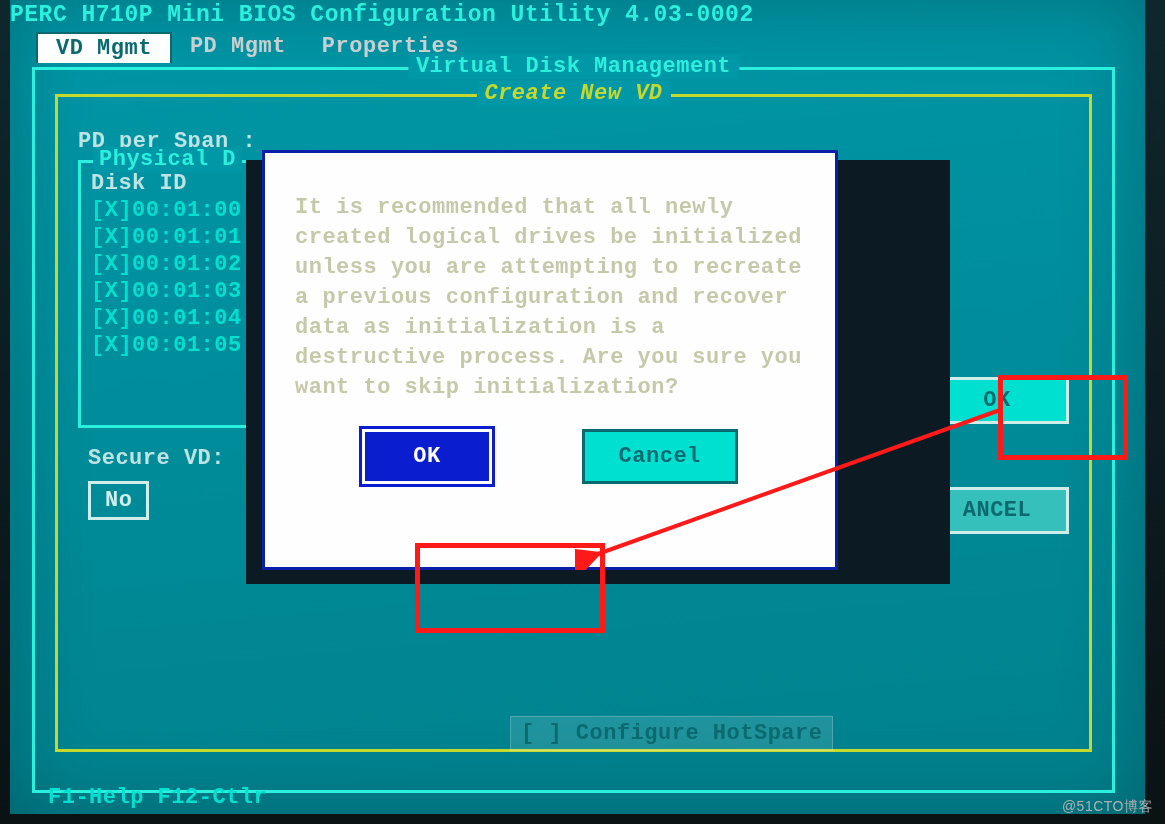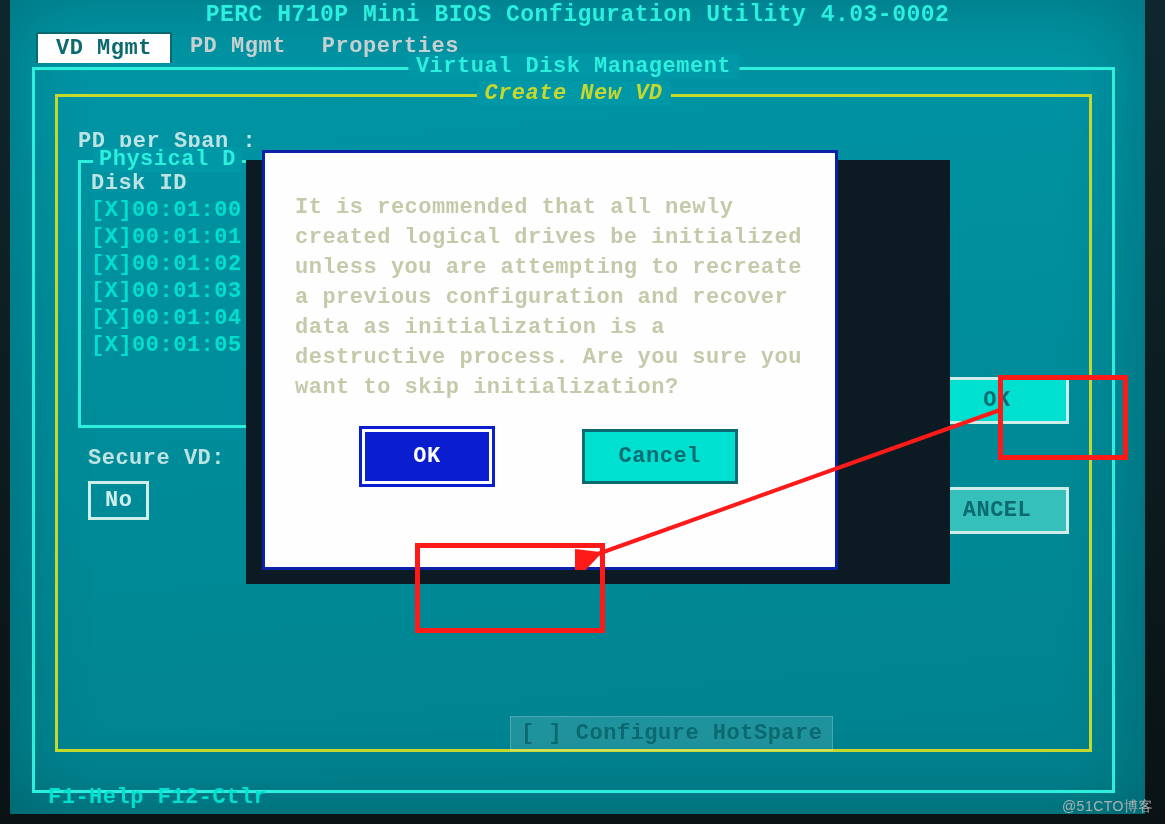--- a/index.html
+++ b/index.html
@@ -23,21 +23,21 @@
     letter-spacing:.5px;
     overflow:hidden;
     position:relative;
   }
   .screen{
     position:absolute;left:10px;top:0;right:20px;bottom:10px;
     background:linear-gradient(175deg,var(--bg) 0%, var(--bg-deep) 90%);
     box-shadow:inset 0 0 80px rgba(0,0,0,.25);
   }
   .title{
-    text-align:center;padding:2px 0 4px;color:var(--cyan-txt);
+    padding:2px 0 4px;color:var(--cyan-txt);
     font-size:23px;
   }
   .tabs{display:flex;gap:0;padding-left:26px}
   .tab{padding:2px 18px;color:#c6d0d0}
   .tab.active{background:#fff;color:#0b6a70;border:2px solid #0b6a70;border-bottom:none}
   .panel{
     position:relative;margin:4px 30px 0 22px;
     border:3px solid var(--cyan-txt);padding:22px 18px 8px;
     height:690px;
   }

